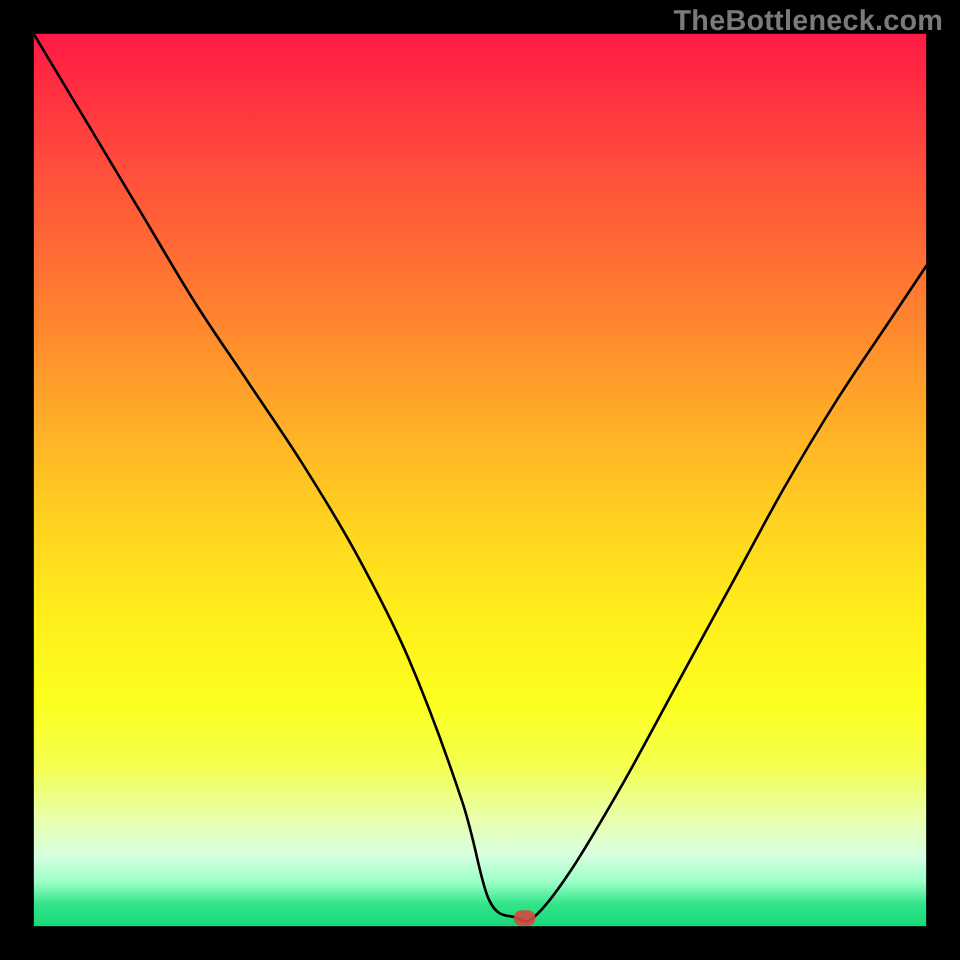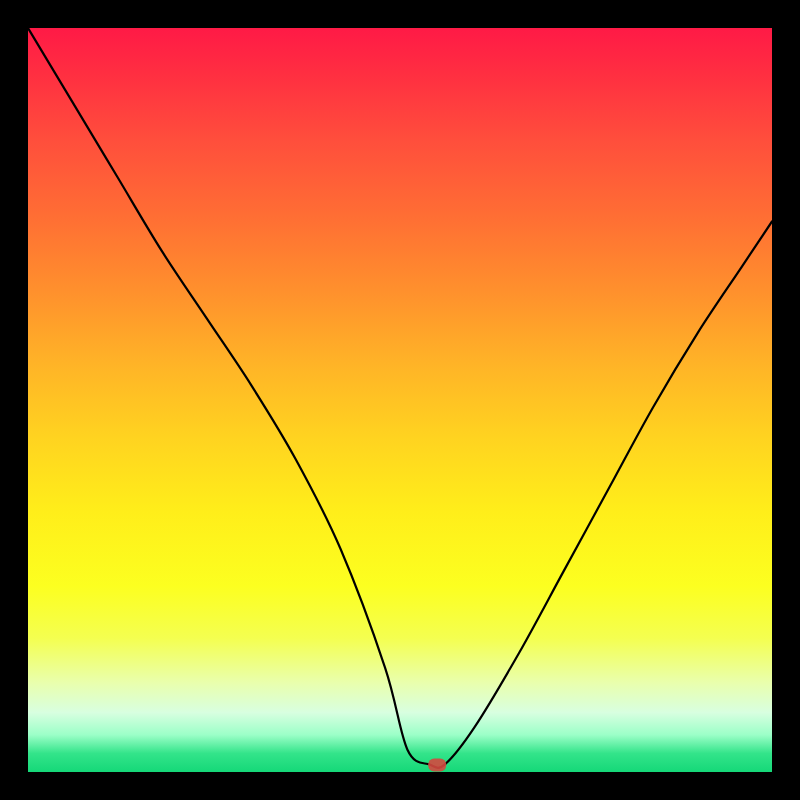--- a/index.html
+++ b/index.html
@@ -74,20 +74,21 @@
   .marker {
     fill: #d4483f;
     fill-opacity: 0.9;
   }
 </style>
 </head>
 <body>
 
 <div class="frame">
 
+  <div class="watermark">TheBottleneck.com</div>
 
   <div class="plot">
     <div class="gradient"></div>
 
     <svg class="curve" viewBox="0 0 744 744" preserveAspectRatio="none">
       <path id="curvePath" class="curve-path" d="M 0,0 C 7.44,12.399999999999997 29.759999999999998,49.59999999999998 44.64,74.39999999999998 C 59.52,99.19999999999997 74.4,123.99999999999994 89.28,148.79999999999995 C 104.16,173.59999999999997 119.03999999999999,199.64000000000004 133.92,223.20000000000005 C 148.79999999999998,246.76000000000005 163.68,267.84000000000003 178.56,290.16 C 193.44,312.48 208.32,333.56 223.2,357.12 C 238.07999999999998,380.68 252.95999999999998,404.24000000000007 267.84,431.52000000000004 C 282.71999999999997,458.8 297.59999999999997,486.0799999999999 312.47999999999996,520.8 C 327.35999999999996,555.52 345.96,606.36 357.12,639.84 C 368.28000000000003,673.32 372,705.56 379.44,721.68 C 386.88,737.8 395.56000000000006,734.0799999999999 401.76000000000005,736.56 C 407.96000000000004,739.04 409.20000000000005,742.76 416.64000000000004,736.56 C 424.08000000000004,730.3599999999999 434,717.96 446.4,699.36 C 458.79999999999995,680.76 476.16,651 491.04,624.96 C 505.92,598.9200000000001 520.8,570.4 535.68,543.12 C 550.56,515.84 565.44,488.55999999999995 580.32,461.28 C 595.2,434 610.0799999999999,405.48 624.9599999999999,379.44 C 639.8399999999999,353.4 654.72,328.6 669.6,305.04 C 684.48,281.48 701.84,256.67999999999995 714.24,238.07999999999998 C 726.64,219.48 739.04,200.88000000000005 744,193.44000000000005"></path>
       <rect id="markerDot" class="marker" rx="6" ry="6" width="18" height="13" x="400.20000000000005" y="730.56"></rect>
     </svg>
   </div>
 

